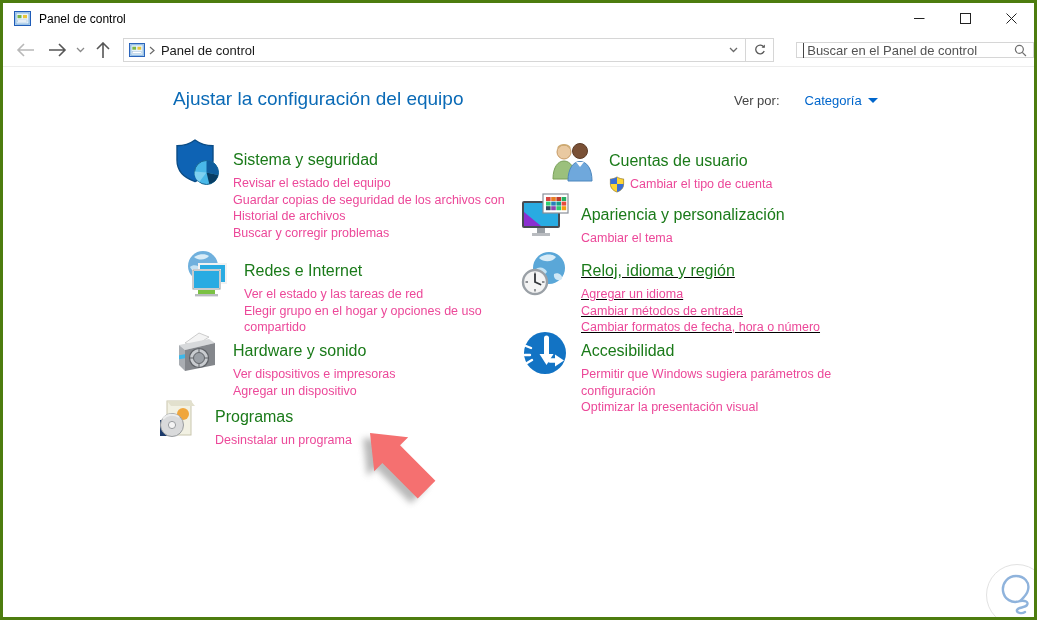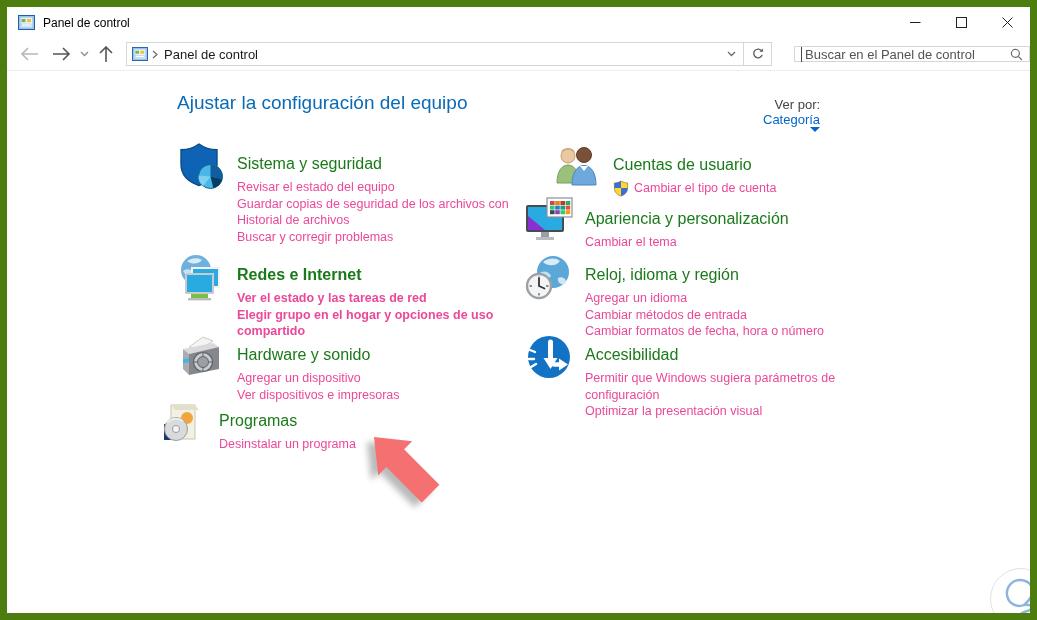--- a/index.html
+++ b/index.html
@@ -1,17 +1,17 @@
 <!DOCTYPE html>
 <html><head>
 <meta charset="utf-8">
 <style>
   html,body{margin:0;padding:0;background:#fff;font-family:"Liberation Sans",sans-serif;}
   *{box-sizing:border-box;}
-  .window{position:relative;width:1037px;height:620px;background:#fff;border:7px solid #4d7c0f;overflow:hidden;}
+  .window{position:relative;width:1037px;height:620px;background:#fff;border:3px solid #4d7c0f;overflow:hidden;}
 
   
   .titlebar{position:absolute;left:0;top:0;right:0;height:31px;background:#fff;display:flex;align-items:center;}
   .titlebar .app-icon{margin:0 8px 0 11px;width:17px;height:15px;flex:none;}
   .titlebar .title{font-size:12px;color:#000;}
   .win-controls{margin-left:auto;display:flex;height:31px;}
   .win-btn{width:46px;height:31px;display:flex;align-items:center;justify-content:center;color:#222;}
   .win-btn svg{display:block;}
 
   
@@ -26,21 +26,21 @@
   .addressbar .crumb-text{font-size:13px;color:#1a1a1a;margin-left:6px;}
   .addressbar .spacer{flex:1;}
   .addr-drop{width:24px;display:flex;justify-content:center;}
   .refresh-btn{width:28px;height:24px;border-left:1px solid #d6d6d6;display:flex;align-items:center;justify-content:center;}
   .searchbox{margin-left:22px;width:238px;height:16px;border:1px solid #d6d6d6;background:#fff;display:flex;align-items:center;padding:0 6px;}
   .searchbox .caret{width:0;border-left:1px solid #444;height:15px;margin-right:3px;}
   .searchbox .ph{font-size:13px;color:#535353;flex:1;white-space:nowrap;overflow:hidden;}
 
   
   .page-title{position:absolute;left:170px;top:85px;font-size:19px;color:#0a6ab6;}
-  .viewby{position:absolute;left:731px;top:90px;font-size:13px;color:#444;display:flex;align-items:flex-end;flex-direction:column;}
+  .viewby{position:absolute;left:731px;top:90px;font-size:13px;color:#444;display:flex;align-items:center;}
   .viewby .vb-value{color:#0066cc;margin-left:25px;}
   .viewby .vb-tri{margin-left:6px;width:0;height:0;border-left:5px solid transparent;border-right:5px solid transparent;border-top:5px solid #0066cc;}
 
   
   .section{position:absolute;display:flex;}
   .icon48{width:48px;height:48px;flex:none;margin-right:12px;}
   .sec-text{padding-top:1px;}
   .sec-title{display:block;font-size:16px;color:#1a7a19;text-decoration:none;margin:12px 0 6px 0;}
   .links a{display:block;font-size:12.5px;line-height:16.5px;color:#ec4899;text-decoration:none;}
   .w-left .links{width:272px;}
@@ -168,21 +168,21 @@
     <div class="sec-text">
       <a class="sec-title" href="#">Sistema y seguridad</a>
       <div class="links">
         <a href="#">Revisar el estado del equipo</a>
         <a href="#">Guardar copias de seguridad de los archivos con Historial de archivos</a>
         <a href="#">Buscar y corregir problemas</a>
       </div>
     </div>
   </div>
 
-  <div class="section w-left" style="left:170px;top:246px;font-weight:bold;">
+  <div class="section w-left" style="left:181px;top:246px;">
     <div class="icon48">
       <svg width="48" height="48" viewBox="0 0 48 48">
         <circle cx="19" cy="17" r="15" fill="#6fb0dd"></circle>
         <path d="M10 8 C14 5 21 4 25 7 C22 11 15 12 10 8 Z" fill="#d8ecf7"></path>
         <path d="M6 18 C9 15 15 16 17 20 C14 24 8 23 6 18 Z" fill="#c4e2f3"></path>
         <path d="M24 22 C28 20 32 22 32 26 C28 28 24 26 24 22 Z" fill="#cfe7f5"></path>
         <rect x="15" y="15" width="27" height="19" fill="#29abe2" stroke="#f2f2f2" stroke-width="2"></rect>
         <rect x="9" y="21" width="27" height="19" fill="#29abe2" stroke="#f2f2f2" stroke-width="2"></rect>
         <rect x="9" y="21" width="27" height="19" fill="none" stroke="#8f9398" stroke-width="0.8"></rect>
         <rect x="14" y="41" width="17" height="4" fill="#7ac143"></rect>
@@ -207,22 +207,22 @@
         <polygon points="6,16 12,21 12,42 6,36" fill="#a9adb2"></polygon>
         <rect x="6" y="27" width="6" height="4" transform="skewY(-8)" fill="#3db7e8"></rect>
         <circle cx="26" cy="29" r="9.5" fill="#c9ccd0" stroke="#5d6065" stroke-width="1.2"></circle>
         <circle cx="26" cy="29" r="5.5" fill="#9ba0a6" stroke="#4b4e53" stroke-width="0.8"></circle>
         <path d="M26 20 L26 23 M35 29 L32 29 M26 38 L26 35 M17 29 L20 29" stroke="#5d6065" stroke-width="1"></path>
       </svg>
     </div>
     <div class="sec-text">
       <a class="sec-title" href="#">Hardware y sonido</a>
       <div class="links">
+        <a href="#">Ver dispositivos e impresoras</a>
         <a href="#">Agregar un dispositivo</a>
-        <a href="#">Ver dispositivos e impresoras</a>
       </div>
     </div>
   </div>
 
   <div class="section w-left" style="left:152px;top:392px;">
     <div class="icon48">
       <svg width="48" height="48" viewBox="0 0 48 48">
         <rect x="5" y="25" width="13" height="16" fill="#1b3a6b"></rect>
         <rect x="12" y="6" width="24" height="34" fill="#f2f1e3" stroke="#c9c6ae" stroke-width="1"></rect>
         <polygon points="12,6 36,6 40,11 16,11" fill="#e2e0cd"></polygon>
@@ -292,21 +292,21 @@
       </svg>
     </div>
     <div class="sec-text">
       <a class="sec-title" href="#">Apariencia y personalización</a>
       <div class="links">
         <a href="#">Cambiar el tema</a>
       </div>
     </div>
   </div>
 
-  <div class="section w-right" style="left:518px;top:246px;">
+  <div class="section w-right" style="left:518px;top:246px;text-decoration:underline;">
     <div class="icon48">
       <svg width="48" height="48" viewBox="0 0 48 48">
         <circle cx="28" cy="19" r="16" fill="#5aa7d8"></circle>
         <path d="M18 9 C22 5 31 4 35 8 C32 13 23 14 18 9 Z" fill="#d8ecf7"></path>
         <path d="M14 21 C17 17 24 18 26 23 C22 28 15 27 14 21 Z" fill="#c4e2f3"></path>
         <path d="M33 25 C37 23 42 26 41 30 C37 33 32 30 33 25 Z" fill="#cfe7f5"></path>
         <circle cx="14" cy="33" r="12" fill="#f4f4f4" stroke="#9aa0a6" stroke-width="2.4"></circle>
         <path d="M14 23.5 V26 M23.5 33 H21 M14 42.5 V40 M4.5 33 H7" stroke="#6a6e73" stroke-width="1.4"></path>
         <path d="M14 33 L14 25.5 M14 33 L19.5 35.5" stroke="#33363a" stroke-width="1.8" stroke-linecap="round"></path>
       </svg>

